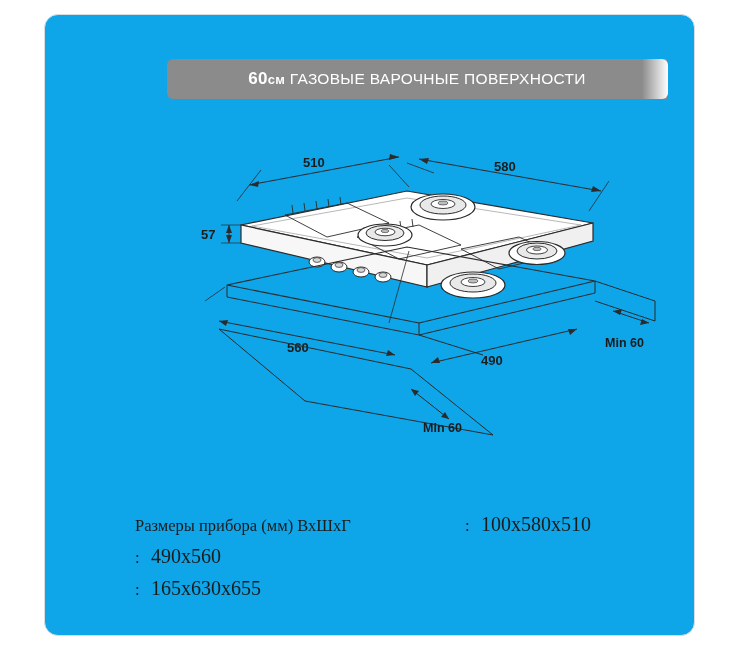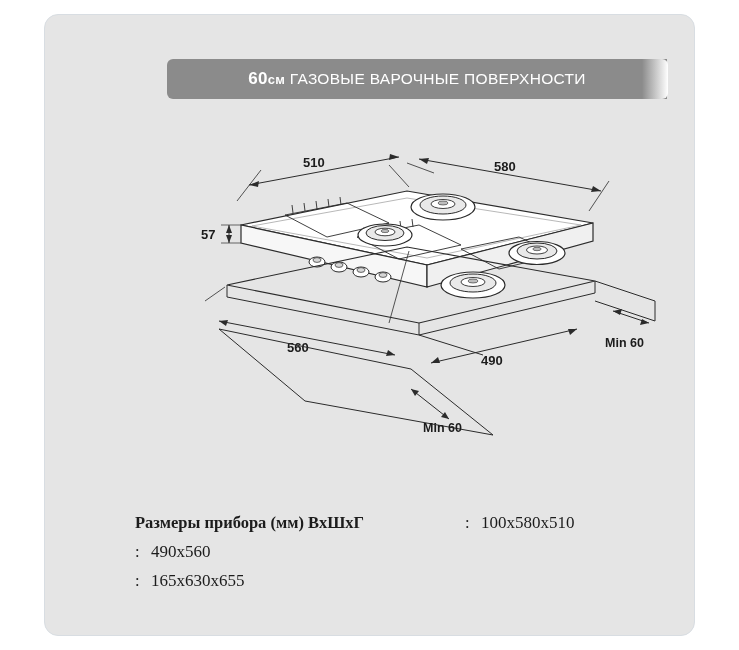--- a/index.html
+++ b/index.html
@@ -20,21 +20,21 @@
     box-sizing: border-box;
   }
   .card {
     position: absolute;
     left: 44px;
     top: 14px;
     width: 651px;
     height: 622px;
     border: 1px solid #d8dde2;
     border-radius: 14px;
-    background: #e5e5e5;
+    background: #0ea5e9;
     box-sizing: border-box;
   }
   .title-bar {
     position: absolute;
     left: 122px;
     top: 44px;
     width: 500px;
     height: 40px;
     background: #8b8b8b;
     border-radius: 6px 0 0 6px;
@@ -85,31 +85,31 @@
   .spec-row {
     display: flex;
     align-items: baseline;
     margin-bottom: 9px;
     font-family: "Liberation Serif", serif;
   }
   .spec-label {
     width: 330px;
     font-size: 16.5px;
     color: #1c1c1c;
-    font-weight: bold;
+    font-weight: normal;
     font-family: "Liberation Serif", serif;
   }
   .spec-sep {
     width: 16px;
     font-size: 16.5px;
     color: #1c1c1c;
     font-family: "Liberation Serif", serif;
   }
   .spec-value {
-    font-size: 17px;
+    font-size: 20px;
     color: #1c1c1c;
     font-family: "Liberation Serif", serif;
   }
   svg text {
     font-family: "Liberation Sans", sans-serif;
   }
 </style>
 </head>
 <body>
 

